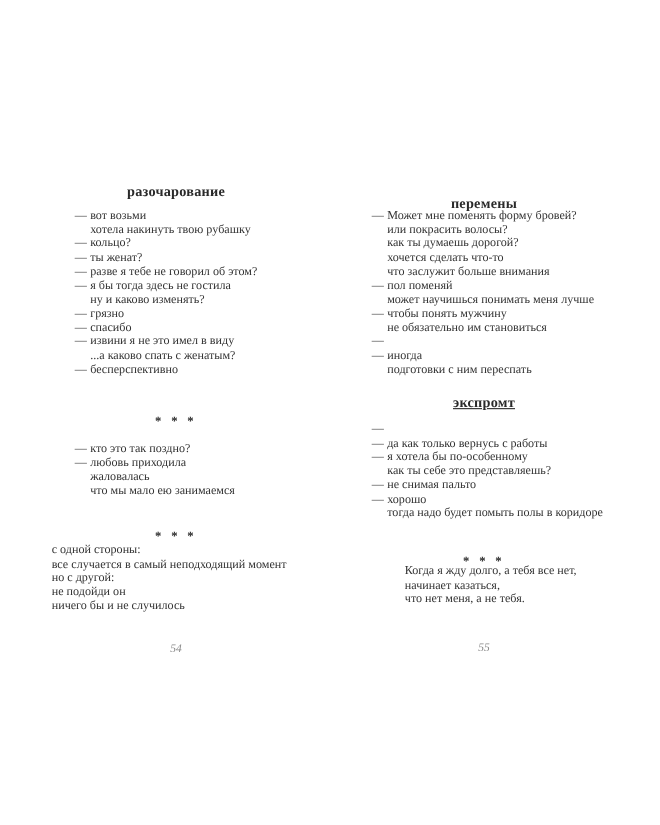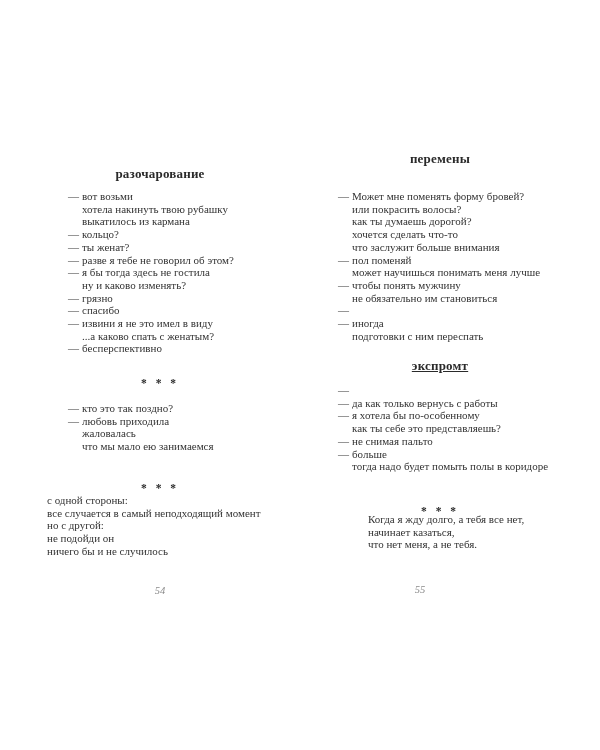--- a/index.html
+++ b/index.html
@@ -74,24 +74,20 @@
     <div class="poem" style="left:68px; top:190px;">
         <div class="line">
           <span class="dash">—</span>
           <span>вот возьми</span>
         </div>
         <div class="line">
           <span class="dash"></span>
           <span>хотела накинуть твою рубашку</span>
         </div>
         <div class="line">
-          <span class="dash"></span>
-          <span>выкатилось из кармана</span>
-        </div>
-        <div class="line">
           <span class="dash">—</span>
           <span>кольцо?</span>
         </div>
         <div class="line">
           <span class="dash">—</span>
           <span>ты женат?</span>
         </div>
         <div class="line">
           <span class="dash">—</span>
           <span>разве я тебе не говорил об этом?</span>
@@ -154,21 +150,21 @@
         <div class="line">все случается в самый неподходящий момент</div>
         <div class="line">но с другой:</div>
         <div class="line">не подойди он</div>
         <div class="line">ничего бы и не случилось</div>
       </div>
 
     <div class="page-number" style="left:60px; top:585px;">54</div>
   </div>
 
   <div>
-    <h2 class="poem-title" style="left:340px; top:152px;">перемены</h2>
+    <h2 class="poem-title" style="left:340px; top:178px;">перемены</h2>
 
     <div class="poem" style="left:338px; top:190px;">
         <div class="line">
           <span class="dash">—</span>
           <span>Может мне поменять форму бровей?</span>
         </div>
         <div class="line">
           <span class="dash"></span>
           <span>или покрасить волосы?</span>
         </div>
@@ -230,32 +226,32 @@
         <div class="line">
           <span class="dash"></span>
           <span>как ты себе это представляешь?</span>
         </div>
         <div class="line">
           <span class="dash">—</span>
           <span>не снимая пальто</span>
         </div>
         <div class="line">
           <span class="dash">—</span>
-          <span>больше</span>
+          <span>хорошо</span>
         </div>
         <div class="line">
           <span class="dash"></span>
           <span>тогда надо будет помыть полы в коридоре</span>
         </div>
       </div>
 
     <div class="separator" style="left:340px; top:505px;">* * *</div>
 
     <div class="poem" style="left:368px; top:513px;">
         <div class="line">Когда я жду долго, а тебя все нет,</div>
         <div class="line">начинает казаться,</div>
         <div class="line">что нет меня, а не тебя.</div>
       </div>
 
-    <div class="page-number" style="left:320px; top:584px;">55</div>
+    <div class="page-number" style="left:340px; top:584px;">55</div>
   </div>
 
 </div>
 
 </body></html>

